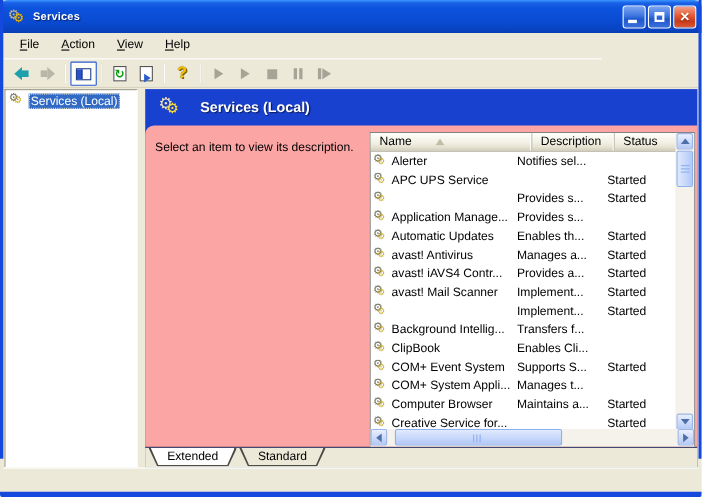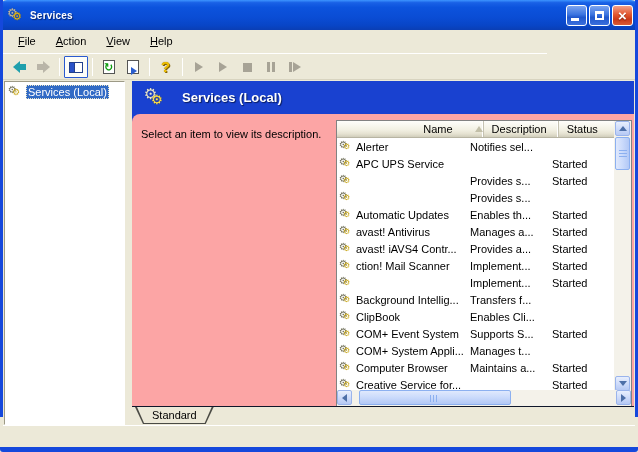--- a/index.html
+++ b/index.html
@@ -124,21 +124,21 @@
   .listview {
     position:absolute; left:204px; top:6px; width:296px; height:287px;
     border:1px solid #828282; background:#fff;
   }
   .lv-header {
     position:absolute; left:0; top:0; right:0; height:17px;
     background:linear-gradient(180deg,#fefefb 0%, #f2f0e3 55%, #e5e2d1 80%, #d0cdbb 100%);
     border-bottom:1px solid #b7b4a2; display:flex;
   }
   .hcell { display:flex; align-items:center; padding-left:8px; border-right:1px solid #c5c2b2; box-shadow:inset -1px 0 #fff; }
-  .h-name { width:161px;justify-content:flex-end; }
+  .h-name { width:161px; }
   .h-desc { width:82px; }
   .h-status { width:79px; }
   .sortasc { width:0; height:0; border-left:4px solid transparent; border-right:4px solid transparent; border-bottom:6px solid #c2bfa8; margin-left:22px; }
 
   .lv-rows { position:absolute; left:0; top:17px; width:277px; height:253px; overflow:hidden; }
   .lvrow { display:flex; align-items:center; height:17px; }
   .c-name { width:133px; display:flex; align-items:center; gap:3px; padding-left:2px; white-space:nowrap; overflow:hidden; }
   .c-desc { width:82px; white-space:nowrap; overflow:hidden; }
   .c-status { width:61px; white-space:nowrap; }
 
@@ -338,20 +338,21 @@
               </span>
               <span class="c-desc">Provides s...</span>
               <span class="c-status">Started</span>
             </div>
             <div class="lvrow">
               <span class="c-name">
                 <span class="gears gears-13 uni">
                   <span class="g1">⚙</span>
                   <span class="g2">⚙</span>
                 </span>
+                <span>Application Manage...</span>
               </span>
               <span class="c-desc">Provides s...</span>
               <span class="c-status"></span>
             </div>
             <div class="lvrow">
               <span class="c-name">
                 <span class="gears gears-13 uni">
                   <span class="g1">⚙</span>
                   <span class="g2">⚙</span>
                 </span>
@@ -381,21 +382,21 @@
               </span>
               <span class="c-desc">Provides a...</span>
               <span class="c-status">Started</span>
             </div>
             <div class="lvrow">
               <span class="c-name">
                 <span class="gears gears-13 uni">
                   <span class="g1">⚙</span>
                   <span class="g2">⚙</span>
                 </span>
-                <span>ction! Mail Scanner</span>
+                <span>avast! Mail Scanner</span>
               </span>
               <span class="c-desc">Implement...</span>
               <span class="c-status">Started</span>
             </div>
             <div class="lvrow">
               <span class="c-name">
                 <span class="gears gears-13 uni">
                   <span class="g1">⚙</span>
                   <span class="g2">⚙</span>
                 </span>
@@ -491,20 +492,24 @@
             </div>
           <div class="sbtn sb-right">
               <i class="tri-right"></i>
             </div>
         </div>
       </div>
     </div>
 
     <div class="tabsrow">
 
+    <div class="tab active">
+          <span class="fill"></span>
+          <span class="tlabel">Extended</span>
+        </div>
         <div class="tab">
           <span class="fill"></span>
           <span class="tlabel">Standard</span>
         </div>
       </div>
   </div>
 
   <div class="statusbar"></div>
   <div class="b-left"></div>
   <div class="b-right"></div>

